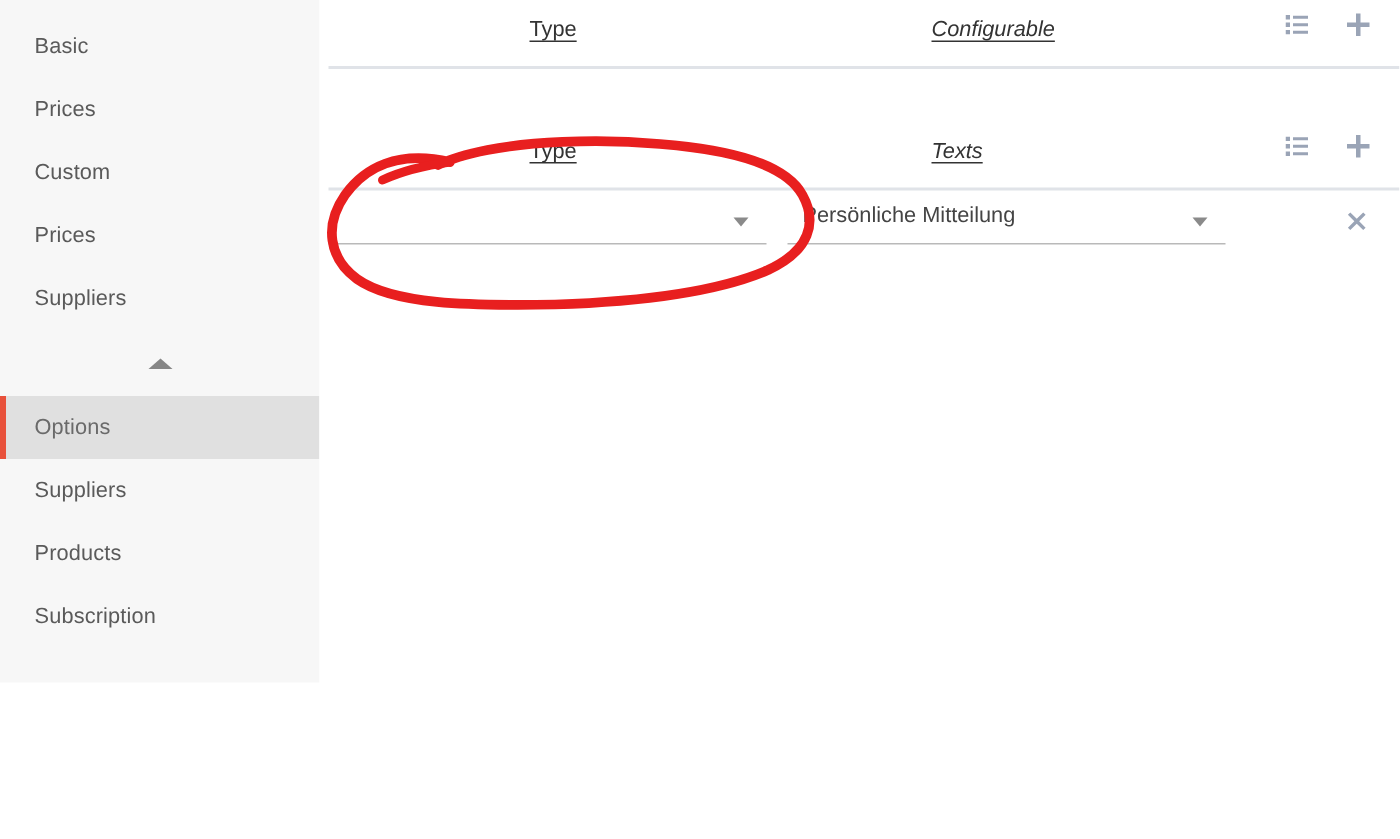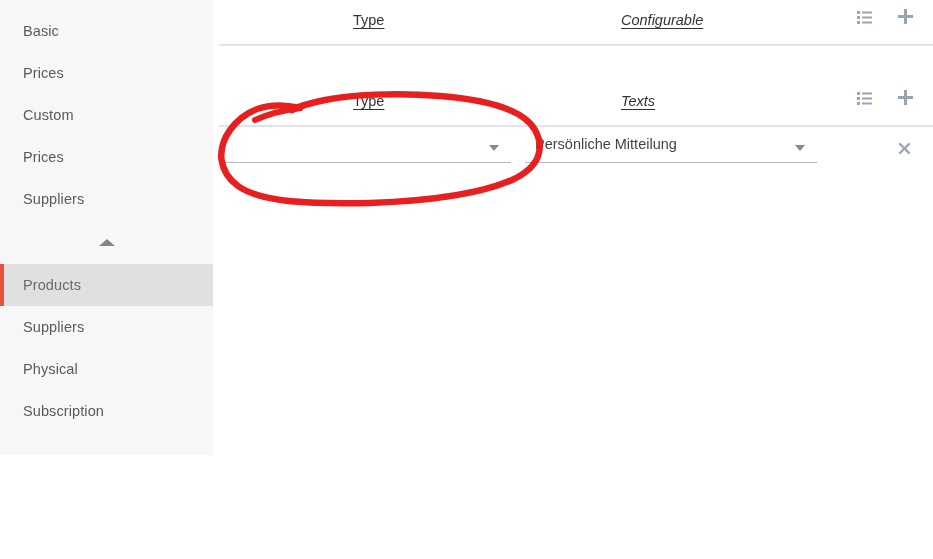--- a/index.html
+++ b/index.html
@@ -228,27 +228,27 @@
     </div>
     <div class="nav-item">
       <span>Suppliers</span>
     </div>
 
     <div class="nav-collapse">
       <span class="caret-up"></span>
     </div>
 
     <div class="nav-item active">
+      <span>Options</span>
+    </div>
+    <div class="nav-item">
+      <span>Suppliers</span>
+    </div>
+    <div class="nav-item">
       <span>Products</span>
-    </div>
-    <div class="nav-item">
-      <span>Suppliers</span>
-    </div>
-    <div class="nav-item">
-      <span>Physical</span>
     </div>
     <div class="nav-item">
       <span>Subscription</span>
     </div>
 
   </nav>
 
   <section class="main">
 
     <div class="row-block block-1">

